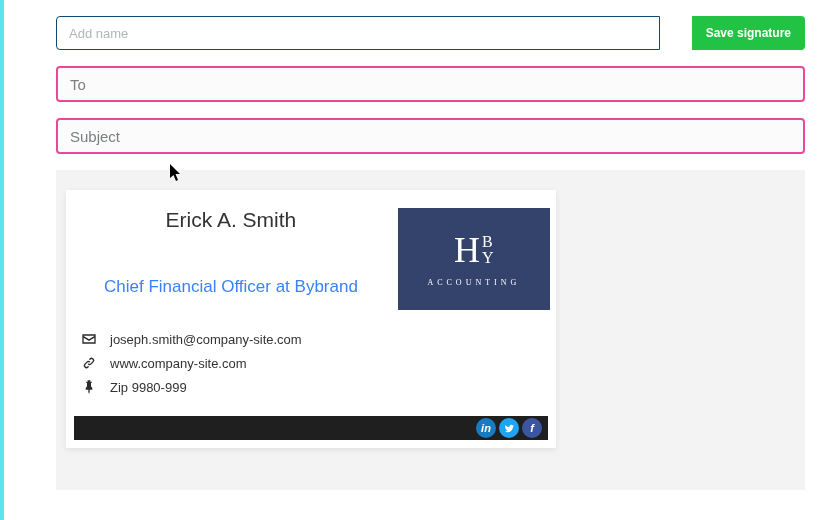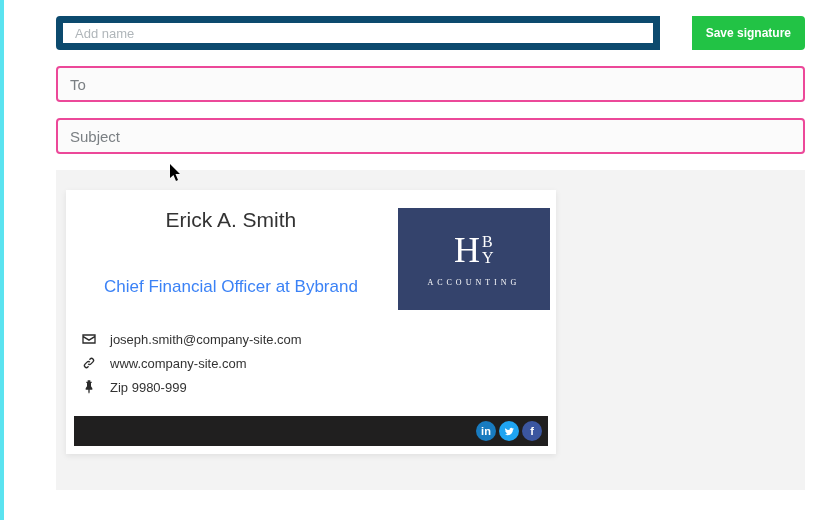--- a/index.html
+++ b/index.html
@@ -21,21 +21,21 @@
       padding: 16px 30px 20px 40px;
     }
     .top-row {
       display: flex;
       gap: 0;
       margin-bottom: 16px;
     }
     .name-input {
       flex: 1;
       height: 34px;
-      border: 7px solid #0c4a6e;
+      border: 1px solid #0c4a6e;
       border-radius: 4px 0 0 4px;
       padding: 0 12px;
       font-size: 13px;
       color: #333;
     }
     .name-input::placeholder { color: #b0b6ba; }
     .save-btn {
       height: 34px;
       border: none;
       background: #22c345;
@@ -142,26 +142,27 @@
       width: 18px;
       height: 18px;
       display: flex;
       align-items: center;
       justify-content: center;
       color: #2b2b2b;
     }
     .icon-wrap svg { width: 16px; height: 16px; display: block; }
     .sig-footer {
       background: #201f1f;
-      height: 30px;
+      height: 24px;
       display: flex;
       justify-content: flex-end;
       align-items: center;
       padding-right: 6px;
       gap: 3px;
+      font-style: italic;
     }
     .social {
       width: 20px; height: 20px;
       border-radius: 50%;
       display: flex;
       align-items: center; justify-content: center;
       color: #fff;
       font-size: 11px;
       font-weight: bold;
       cursor: pointer;

